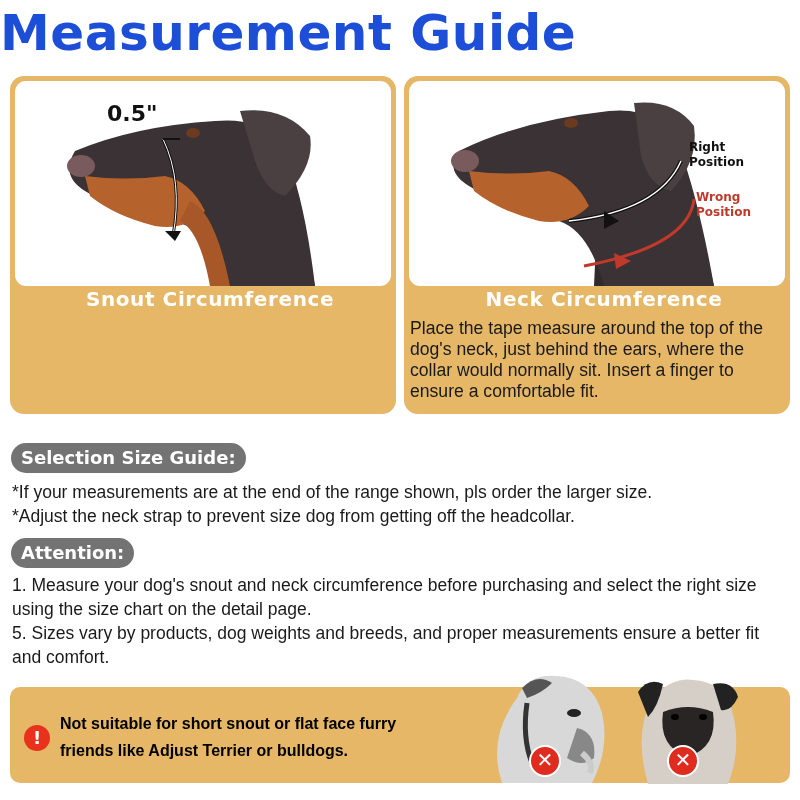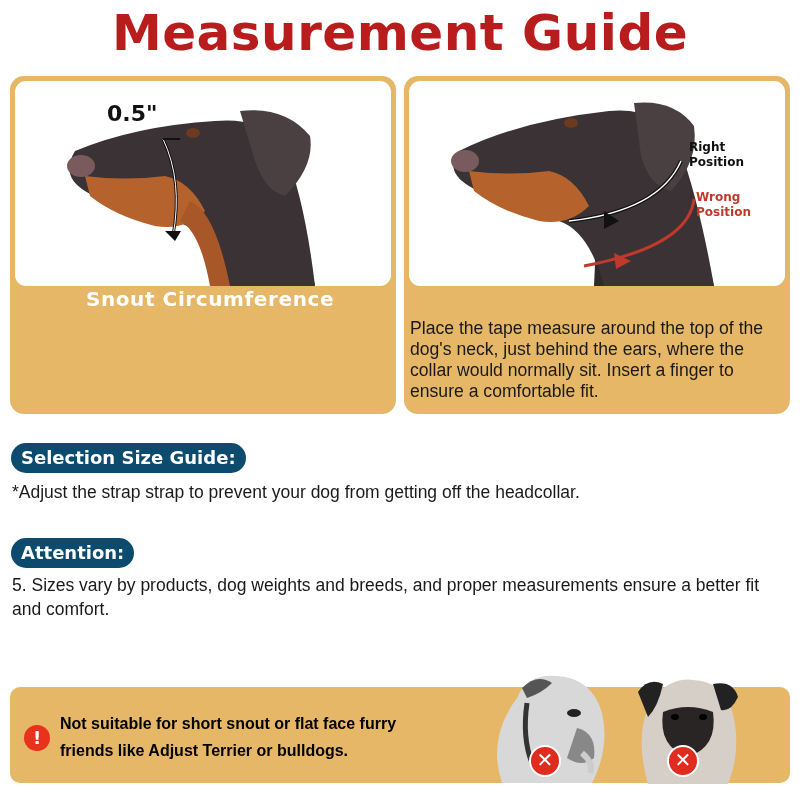--- a/index.html
+++ b/index.html
@@ -1,22 +1,22 @@
 <!DOCTYPE html>
 <html><head>
 <meta charset="utf-8">
 <style>
   * { box-sizing: border-box; margin: 0; padding: 0; }
   html, body { width: 800px; height: 800px; background: #ffffff; overflow: hidden; }
   body { position: relative; font-family: "DejaVu Sans", sans-serif; color: #111; }
 
   .title {
-    position: absolute; left: 0; top: 4px; width: 800px; text-align: center;
+    position: absolute; left: 0; top: 4px; width: 800px; text-align: left;
     font-family: "DejaVu Sans", sans-serif; font-weight: bold;
-    font-size: 50px; color: #b91c1c; letter-spacing: 0.5px;
+    font-size: 50px; color: #1d4ed8; letter-spacing: 0.5px;
   }
 
   .card {
     position: absolute; top: 76px; width: 386px; height: 338px;
     background: #e5b767; border-radius: 14px;
   }
   .card.left { left: 10px; }
   .card.right { left: 404px; }
   .card .photo {
     position: absolute; left: 5px; top: 5px; right: 5px; height: 205px;
@@ -29,21 +29,21 @@
   }
   .card .desc {
     position: absolute; font-family: "Liberation Sans", sans-serif;
     font-size: 18px; line-height: 21px; color: #1a1a1a;
   }
   .card.left .desc { left: 28px; top: 250px; width: 340px; }
   .card.right .desc { left: 6px; top: 242px; width: 380px; font-size: 17.6px; }
 
   .pill {
     position: absolute; left: 11px; height: 30px; padding: 0 10px;
-    background: #0c4a6e; color: #fff; border-radius: 15px;
+    background: #737373; color: #fff; border-radius: 15px;
     font-weight: bold; font-size: 18px; line-height: 30px;
   }
   .pill.size { top: 443px; }
   .pill.attn { top: 538px; }
 
   .body-text {
     position: absolute; left: 12px; width: 780px;
     font-family: "Liberation Sans", sans-serif; font-size: 17.5px;
     line-height: 24px; color: #1a1a1a;
   }
@@ -124,30 +124,33 @@
       <text x="280" y="70" font-family="DejaVu Sans, sans-serif" font-weight="bold" font-size="12" fill="#111">
         <tspan x="280">Right</tspan>
         <tspan x="280" dy="15">Position</tspan>
       </text>
       <text x="287" y="120" font-family="DejaVu Sans, sans-serif" font-weight="bold" font-size="12" fill="#c0392b">
         <tspan x="287">Wrong</tspan>
         <tspan x="287" dy="15">Position</tspan>
       </text>
     </svg>
   </div>
+  <div class="heading">Neck Circumference</div>
   <div class="desc">Place the tape measure around the top of the dog's neck, just behind the ears, where the collar would normally sit. Insert a finger to ensure a comfortable fit.</div>
 </div>
 
 <div class="pill size">Selection Size Guide:</div>
 <div class="body-text size-notes">
-  <div>*Adjust the strap strap to prevent your dog from getting off the headcollar.</div>
+  <div>*If your measurements are at the end of the range shown, pls order the larger size.</div>
+  <div>*Adjust the neck strap to prevent size dog from getting off the headcollar.</div>
 </div>
 
 <div class="pill attn">Attention:</div>
 <div class="body-text attn-notes">
+  <p>1. Measure your dog's snout and neck circumference before purchasing and select the right size using the size chart on the detail page.</p>
   <p>5. Sizes vary by products, dog weights and breeds, and proper measurements ensure a better fit and comfort.</p>
 </div>
 
 <div class="banner"></div>
 <div class="alert-icon">!</div>
 <div class="banner-text">
   <div>Not suitable for short snout or flat face furry</div>
   <div>friends like Adjust Terrier or bulldogs.</div>
 </div>
 

